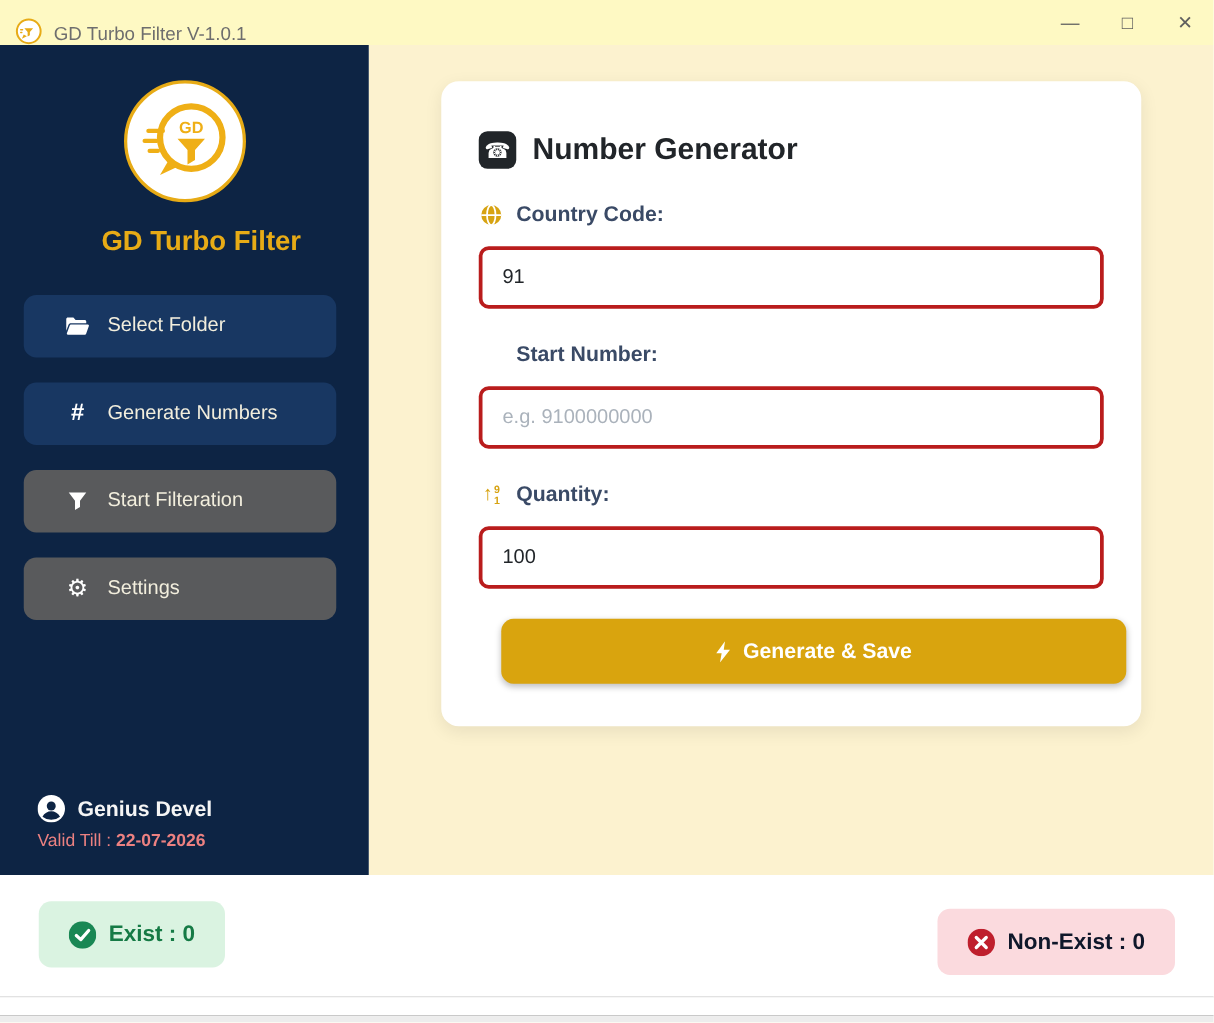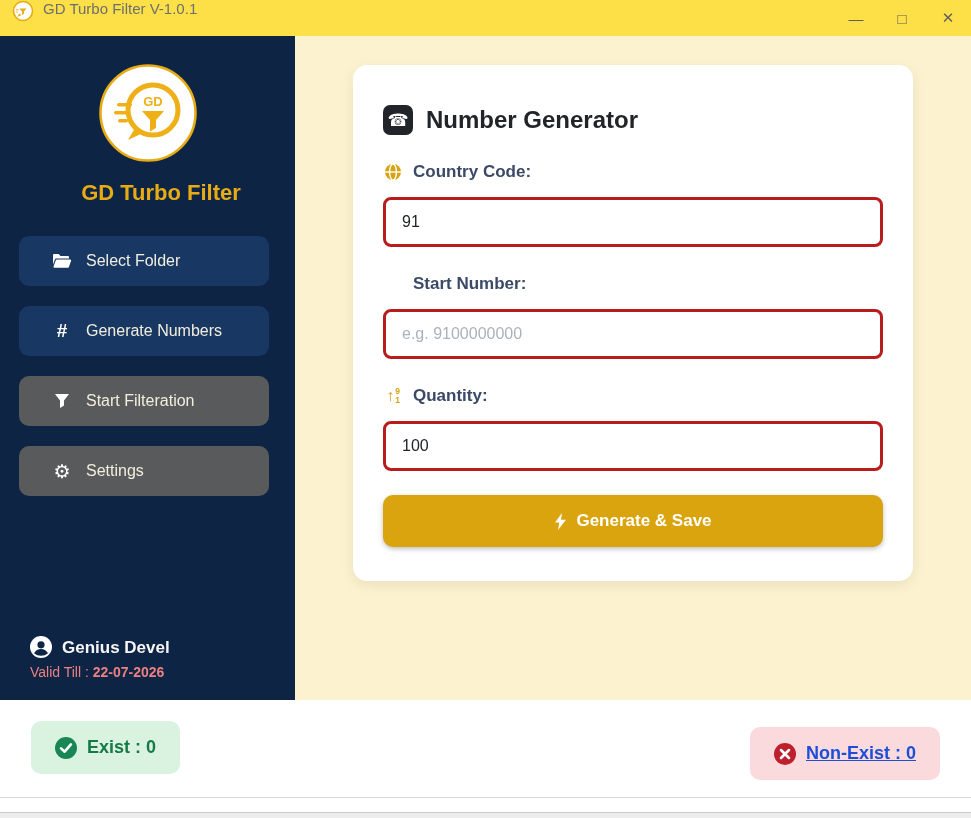--- a/index.html
+++ b/index.html
@@ -1,20 +1,20 @@
 <!DOCTYPE html>
 <html><head>
 <meta charset="utf-8">
 <style>
   * { margin:0; padding:0; box-sizing:border-box; }
   html,body { width:971px; height:818px; overflow:hidden; background:#fff;
               font-family:"Liberation Sans", sans-serif; }
 
   
-  .titlebar { height:36px; background:#fde047; display:flex; align-items:flex-start; }
+  .titlebar { height:36px; background:#fef9c3; display:flex; align-items:flex-end; }
   .titlebar .app-ico { margin-left:12px; width:22px; height:22px; display:flex; align-items:center; }
   .titlebar .ttl { margin-left:9px; font-size:15px; color:#6e6e6e; }
   .win-controls { margin-left:auto; display:flex; align-items:center; }
   .win-btn { width:46px; height:36px; display:flex; align-items:center; justify-content:center;
              color:#5f5f5f; font-size:15px; cursor:default; }
 
   
   .app-row { display:flex; height:664px;border-radius:28px; }
   .sidebar { width:295px; background:#0d2444; position:relative; display:flex; flex-direction:column; }
   .logo-wrap { margin:26px auto 0; width:102px; height:102px; }
@@ -54,28 +54,28 @@
   .num-ico .arrow { font-size:16px; font-weight:bold; }
   .num-ico .digits { display:flex; flex-direction:column; font-size:8.5px; font-weight:bold; line-height:1.05; }
 
   .txt-input { margin-top:14px; width:500px; height:50px; border:3px solid #b91c1c; border-radius:8px;
                padding:0 16px; font-size:16px; color:#212529; font-family:inherit; outline:none; }
   .txt-input::placeholder { color:#aab2bb; }
 
   .gen-btn { margin-top:24px; width:500px; height:52px; border:none; border-radius:10px;
              background:#d9a40e; color:#fff; font-size:17px; font-weight:bold; font-family:inherit;
              display:flex; align-items:center; justify-content:center; gap:9px;
-             box-shadow:0 2px 5px rgba(0,0,0,0.25); cursor:pointer; }
+             box-shadow:0 2px 5px rgba(0,0,0,0.25); cursor:pointer;margin-left:18px; }
 
   
   .statusbar { height:97px; background:#fff; display:flex; justify-content:space-between; padding:0 31px; }
   .badge { display:flex; align-items:center; gap:10px; border-radius:10px;
            padding:0 24px; height:53px; font-size:18px; font-weight:bold;text-align:center; }
   .badge.exist { background:#daf3e1; color:#157a45; margin-top:21px; }
-  .badge.nonexist { background:#fbdade; color:#1d4ed8; margin-top:27px;text-decoration:underline; }
+  .badge.nonexist { background:#fbdade; color:#0f172a; margin-top:27px; }
 
   .hr1 { height:1px; background:#d9d9d9; }
   .gap-white { height:14px; background:#fff; }
   .hr2 { height:1px; background:#c9c9c9; }
   .bottom-strip { height:5px; background:#ededed; }
 
   svg { display:block; }
 </style>
 </head>
 <body>

